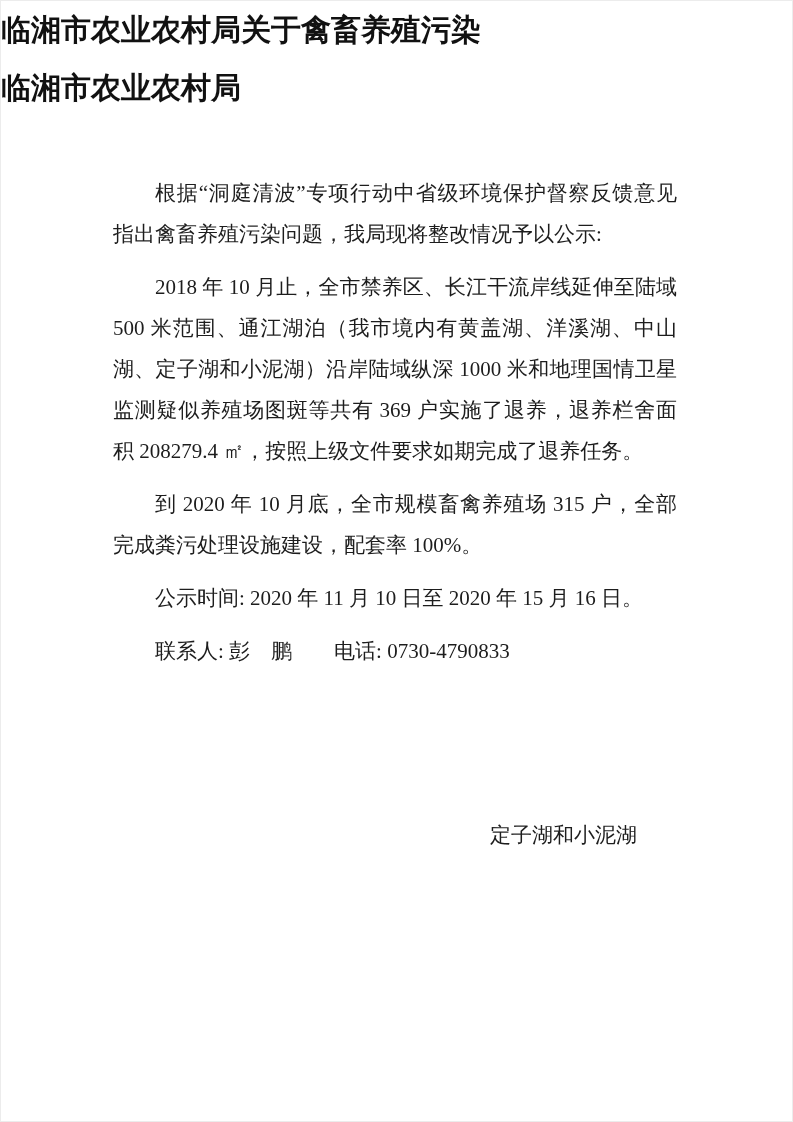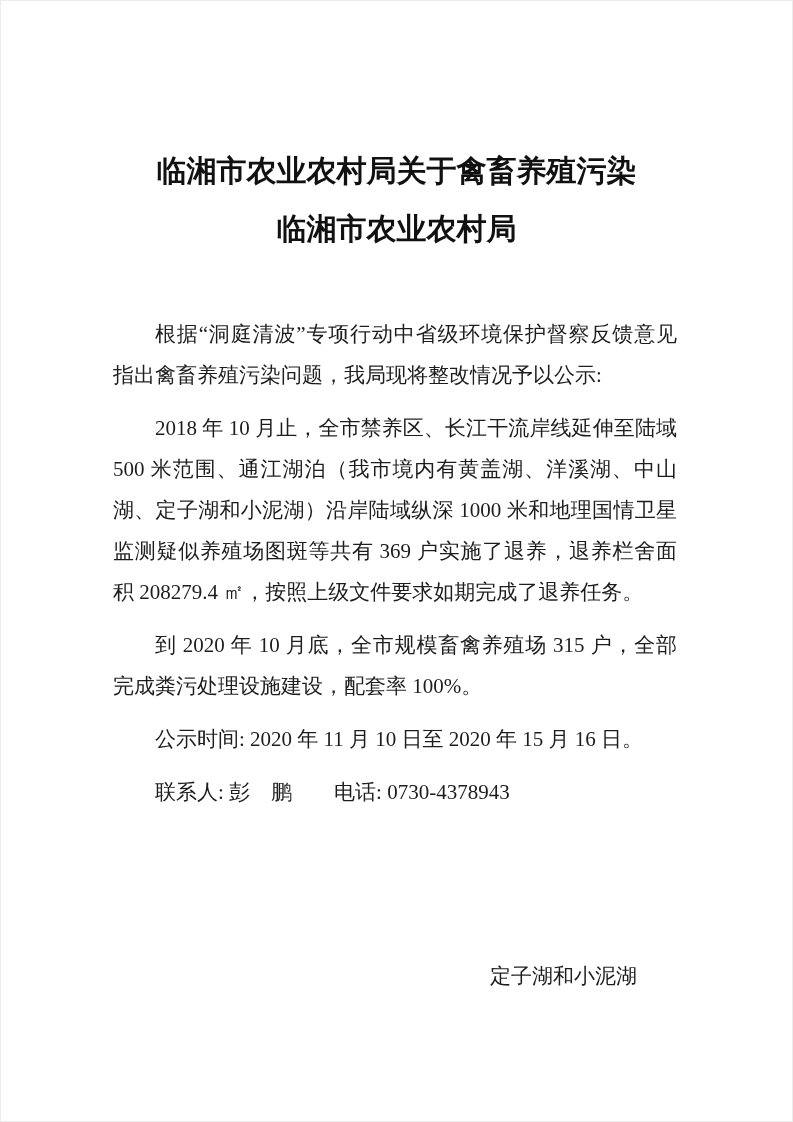--- a/index.html
+++ b/index.html
@@ -16,22 +16,21 @@
   .page {
     position: relative;
     width: 793px;
     height: 1122px;
     box-sizing: border-box;
     background: #ffffff;
     border: 1px solid #ececec;
     overflow: hidden;
   }
   .doc-title {
-    padding-top: 141px;
-    text-align: center;
+    text-align: left;
     font-size: 30px;
     font-weight: bold;
     line-height: 58px;
     color: #111111;
   }
   .doc-body {
     margin: 56px 103px 0 100px;
     font-size: 21px;
     line-height: 41px;
     text-align: justify;
@@ -59,20 +58,20 @@
   <div class="doc-title">
     <div>临湘市农业农村局关于禽畜养殖污染</div>
     <div>临湘市农业农村局</div>
   </div>
 
   <div class="doc-body">
     <p>根据“洞庭清波”专项行动中省级环境保护督察反馈意见指出禽畜养殖污染问题，我局现将整改情况予以公示:</p>
     <p>2018 年 10 月止，全市禁养区、长江干流岸线延伸至陆域 500 米范围、通江湖泊（我市境内有黄盖湖、洋溪湖、中山湖、定子湖和小泥湖）沿岸陆域纵深 1000 米和地理国情卫星监测疑似养殖场图斑等共有 369 户实施了退养，退养栏舍面积 208279.4 ㎡，按照上级文件要求如期完成了退养任务。</p>
     <p>到 2020 年 10 月底，全市规模畜禽养殖场 315 户，全部完成粪污处理设施建设，配套率 100%。</p>
     <p>公示时间: 2020 年 11 月 10 日至 2020 年 15 月 16 日。</p>
-    <p>联系人: 彭　鹏　　电话: 0730-4378943</p>
+    <p>联系人: 彭　鹏　　电话: 0730-4790833</p>
   </div>
 
   <div class="signature">
     <div>定子湖和小泥湖</div>
   </div>
 
 </div>
 
 </body></html>

